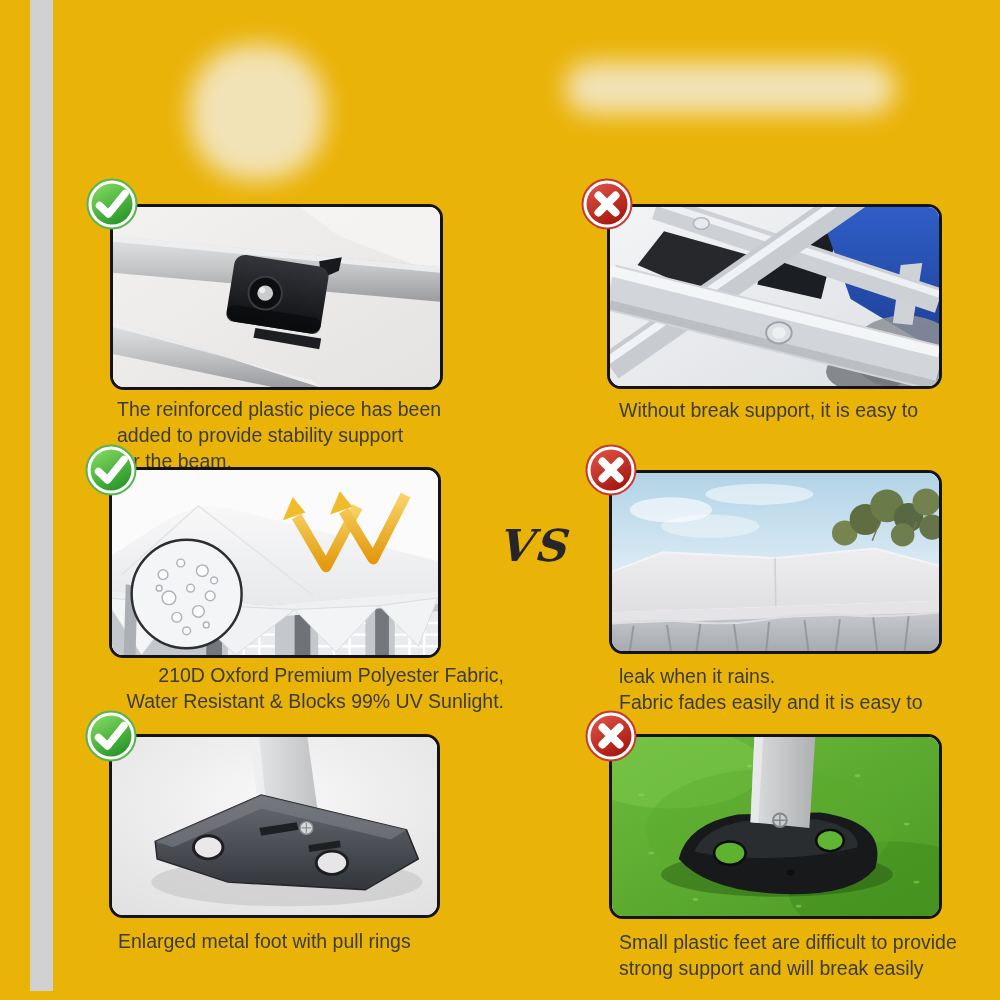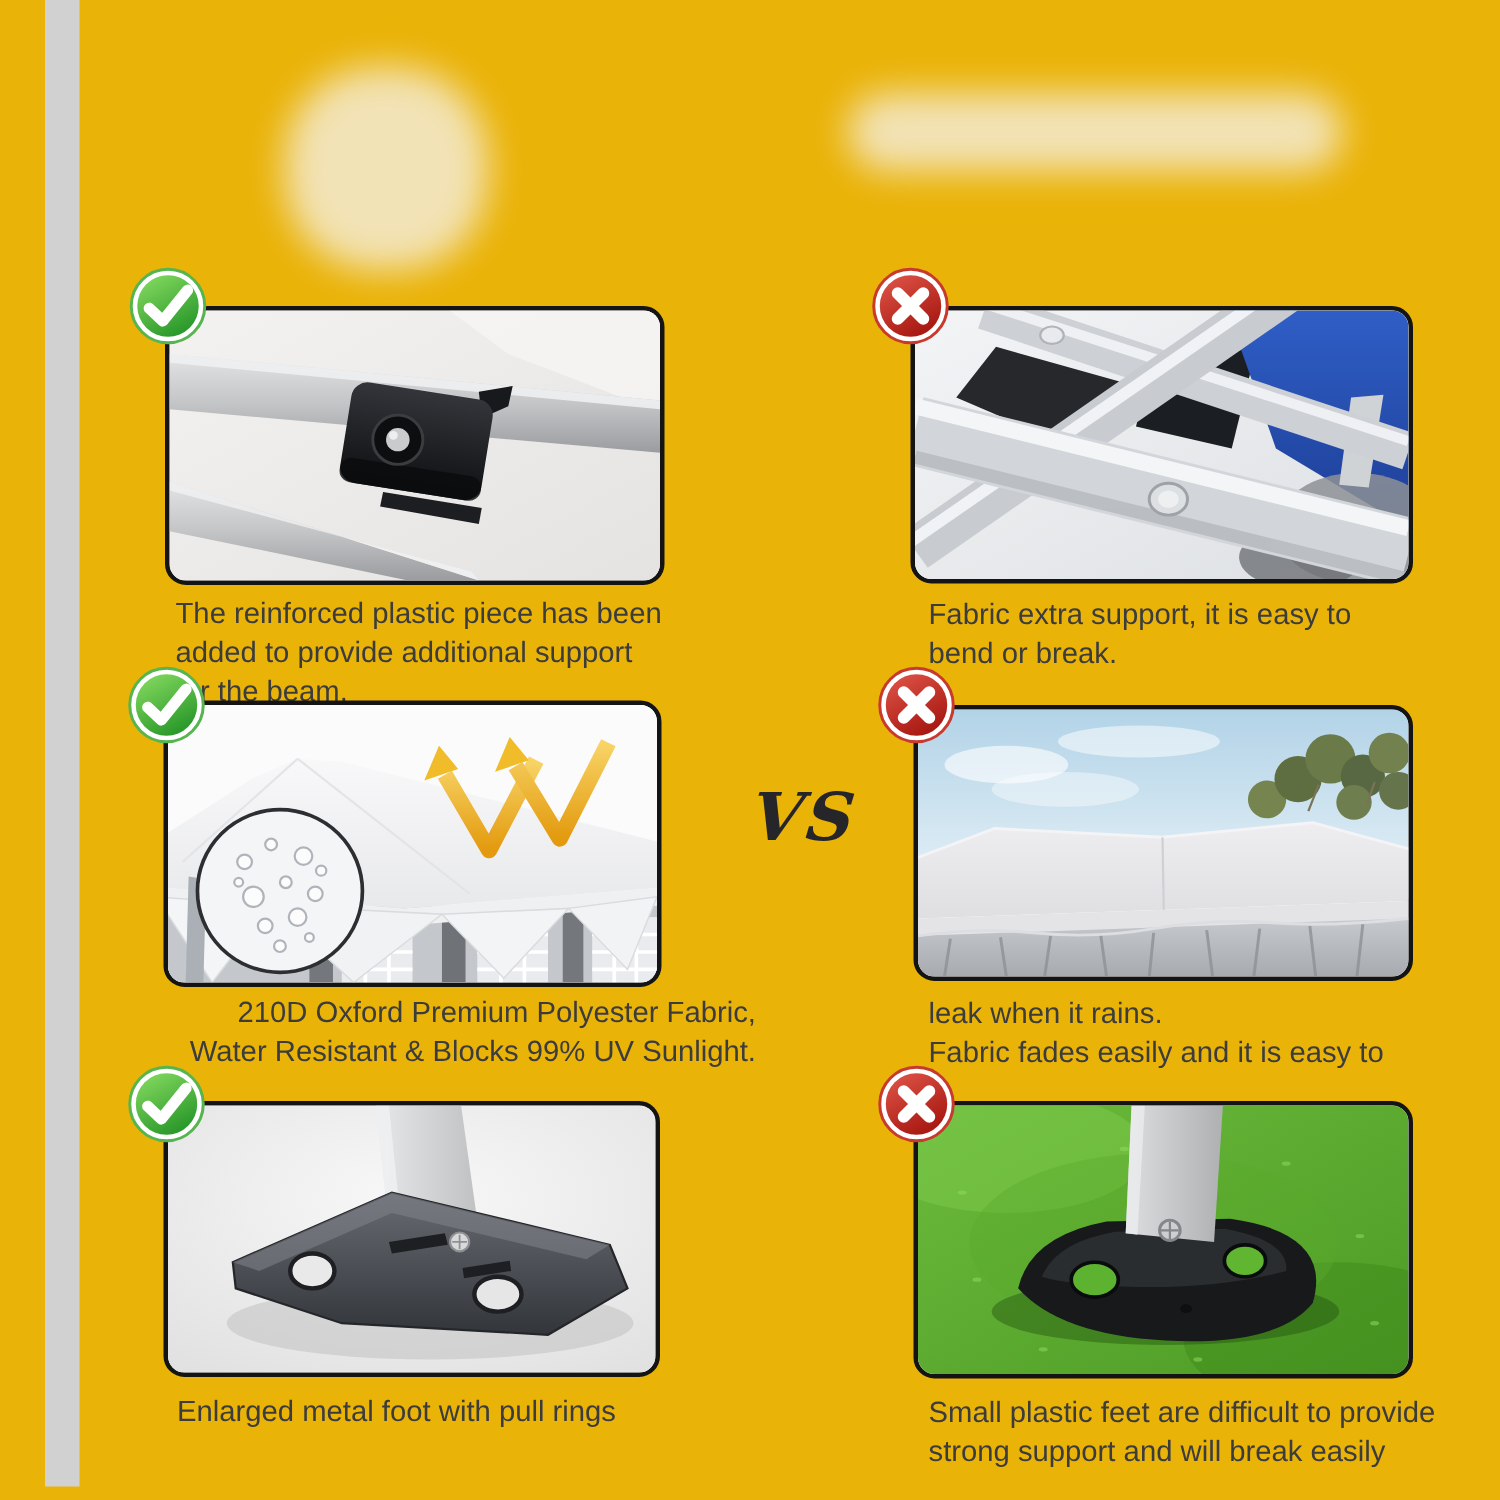--- a/index.html
+++ b/index.html
@@ -91,21 +91,21 @@
     </div>
     <div class="badge" style="left:86px; top:178px;">
       <svg viewBox="0 0 52 52">
         <circle cx="26" cy="26" r="24.5" fill="#ffffff" stroke="#56b54e" stroke-width="2"></circle>
         <circle cx="26" cy="26" r="20.5" fill="url(#gradGreen)"></circle>
         <path d="M13.5 27.5 L22.5 36 L39 15.5" fill="none" stroke="#ffffff" stroke-width="7.5" stroke-linecap="round" stroke-linejoin="round"></path>
       </svg>
     </div>
     <div class="caption" style="left:117px; top:396px;">
       <div class="cap-line">The reinforced plastic piece has been</div>
-      <div class="cap-line">added to provide additional support</div>
+      <div class="cap-line">added to provide stability support</div>
       <div class="cap-line">for the beam.</div>
     </div>
   </section>
 
   <section>
     <div class="photo-card" style="left:607px; top:204px; width:335px; height:185px;" aria-label="Crossed silver frame tubes without reinforcement">
       <svg viewBox="0 0 335 185" preserveAspectRatio="none">
         <defs>
           <linearGradient id="p2floor" x1="0" y1="0" x2="1" y2="1">
             <stop offset="0" stop-color="#f3f4f6"></stop>
@@ -136,22 +136,21 @@
       </svg>
     </div>
     <div class="badge" style="left:581px; top:178px;">
       <svg viewBox="0 0 52 52">
         <circle cx="26" cy="26" r="24.5" fill="#ffffff" stroke="#c93a2e" stroke-width="2"></circle>
         <circle cx="26" cy="26" r="20.5" fill="url(#gradRed)"></circle>
         <path d="M17.5 17.5 L34.5 34.5 M34.5 17.5 L17.5 34.5" stroke="#ffffff" stroke-width="8" stroke-linecap="round"></path>
       </svg>
     </div>
     <div class="caption" style="left:619px; top:397px;">
-      <div class="cap-line">Fabric extra support, it is easy to</div>
-      <div class="cap-line">bend or break.</div>
+      <div class="cap-line">Without break support, it is easy to</div>
     </div>
   </section>
 
   <section>
     <div class="photo-card" style="left:109px; top:467px; width:332px; height:191px;" aria-label="White canopy top reflecting UV rays, magnifier showing water droplets">
       <svg viewBox="0 0 332 191" preserveAspectRatio="none">
         <defs>
           <linearGradient id="p3roof" x1="0" y1="0" x2="0" y2="1">
             <stop offset="0" stop-color="#f8f8f9"></stop>
               <stop offset="1" stop-color="#e8e9eb"></stop>

